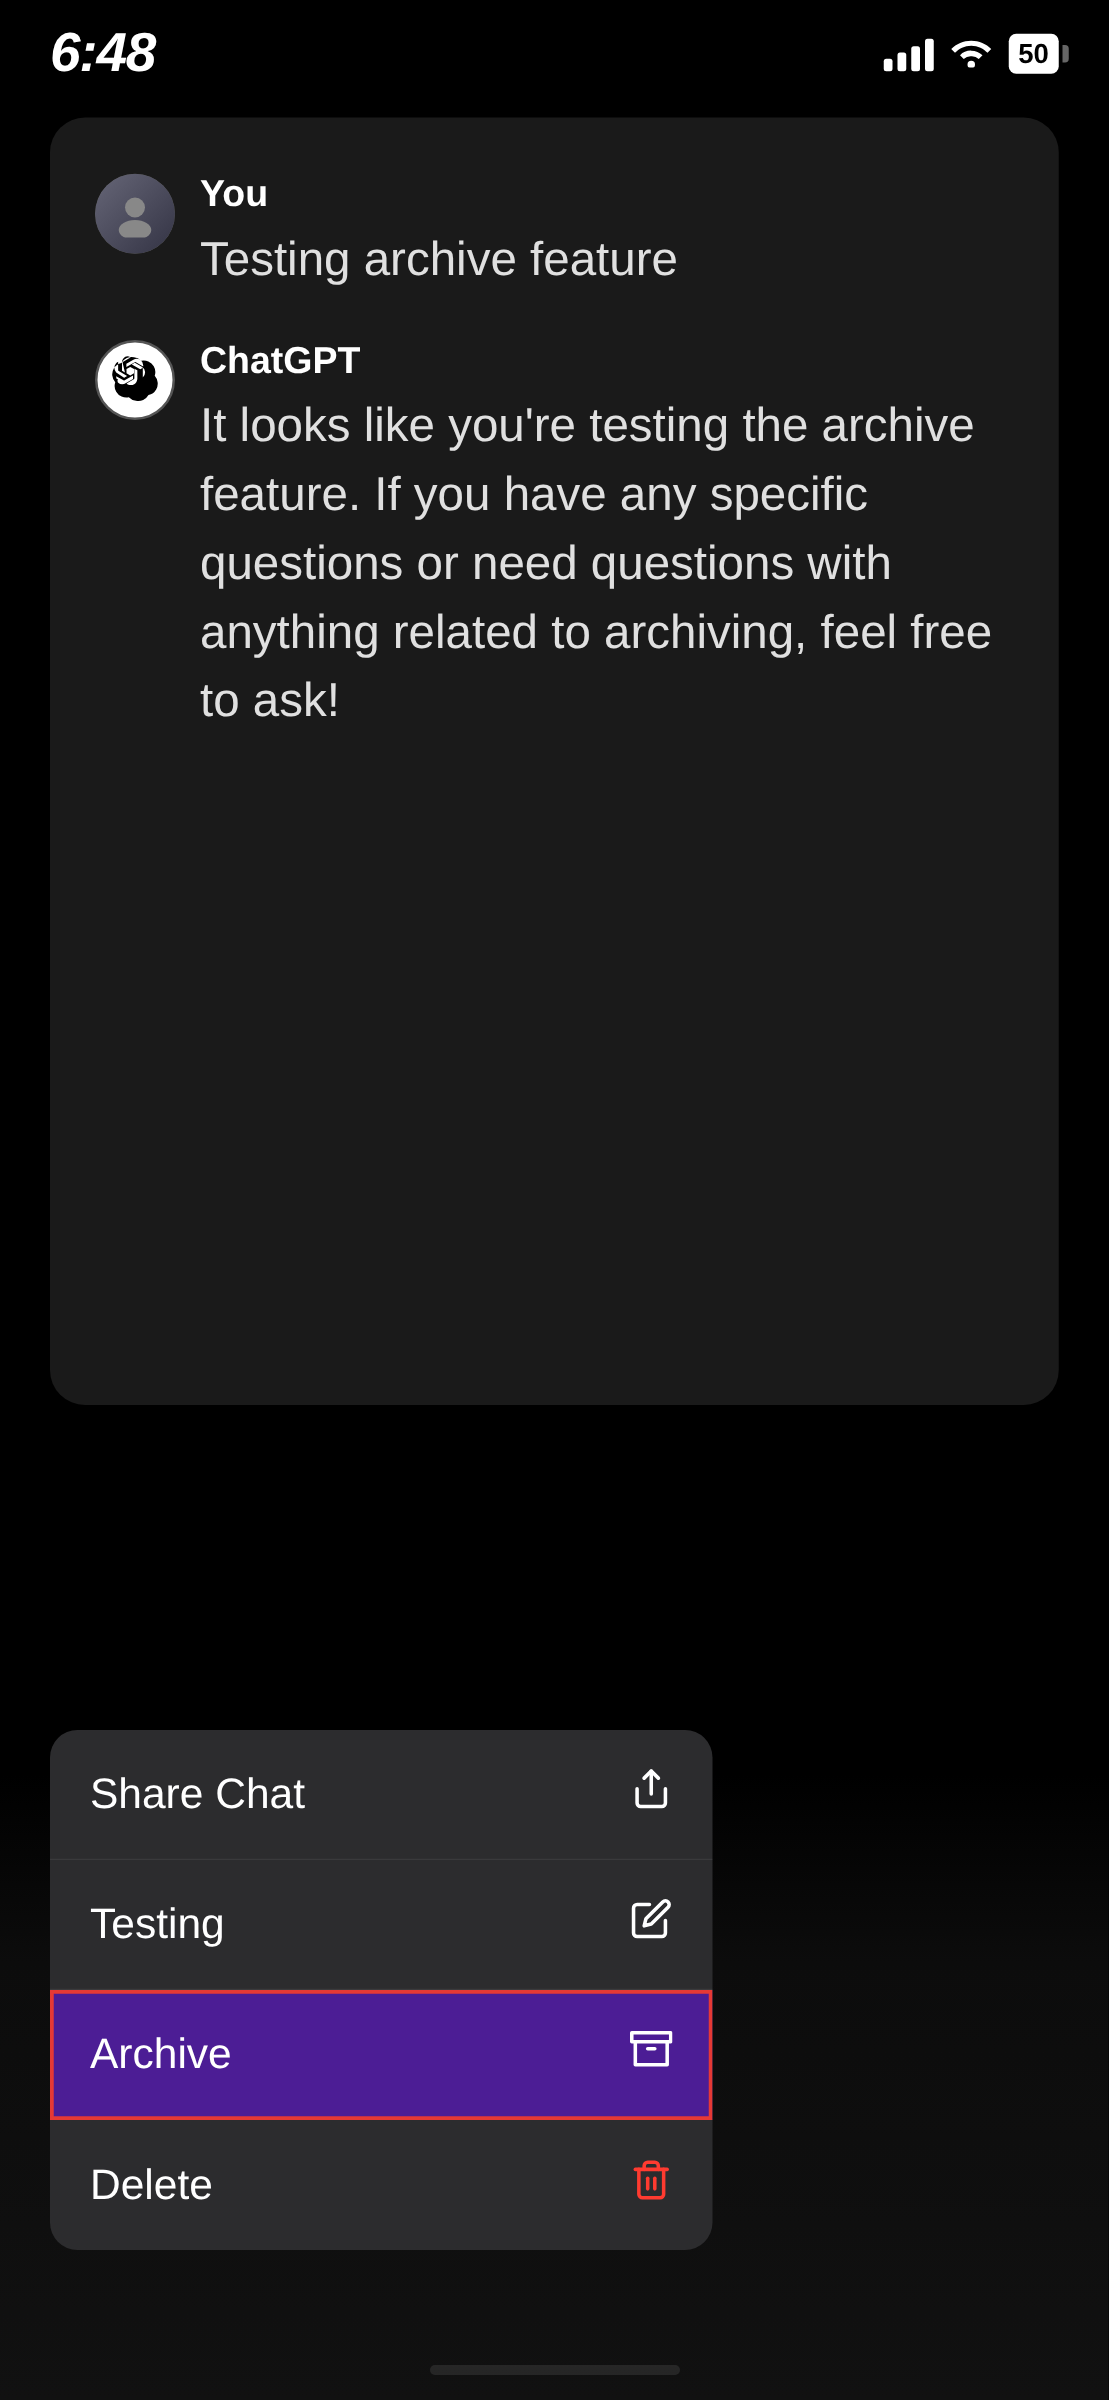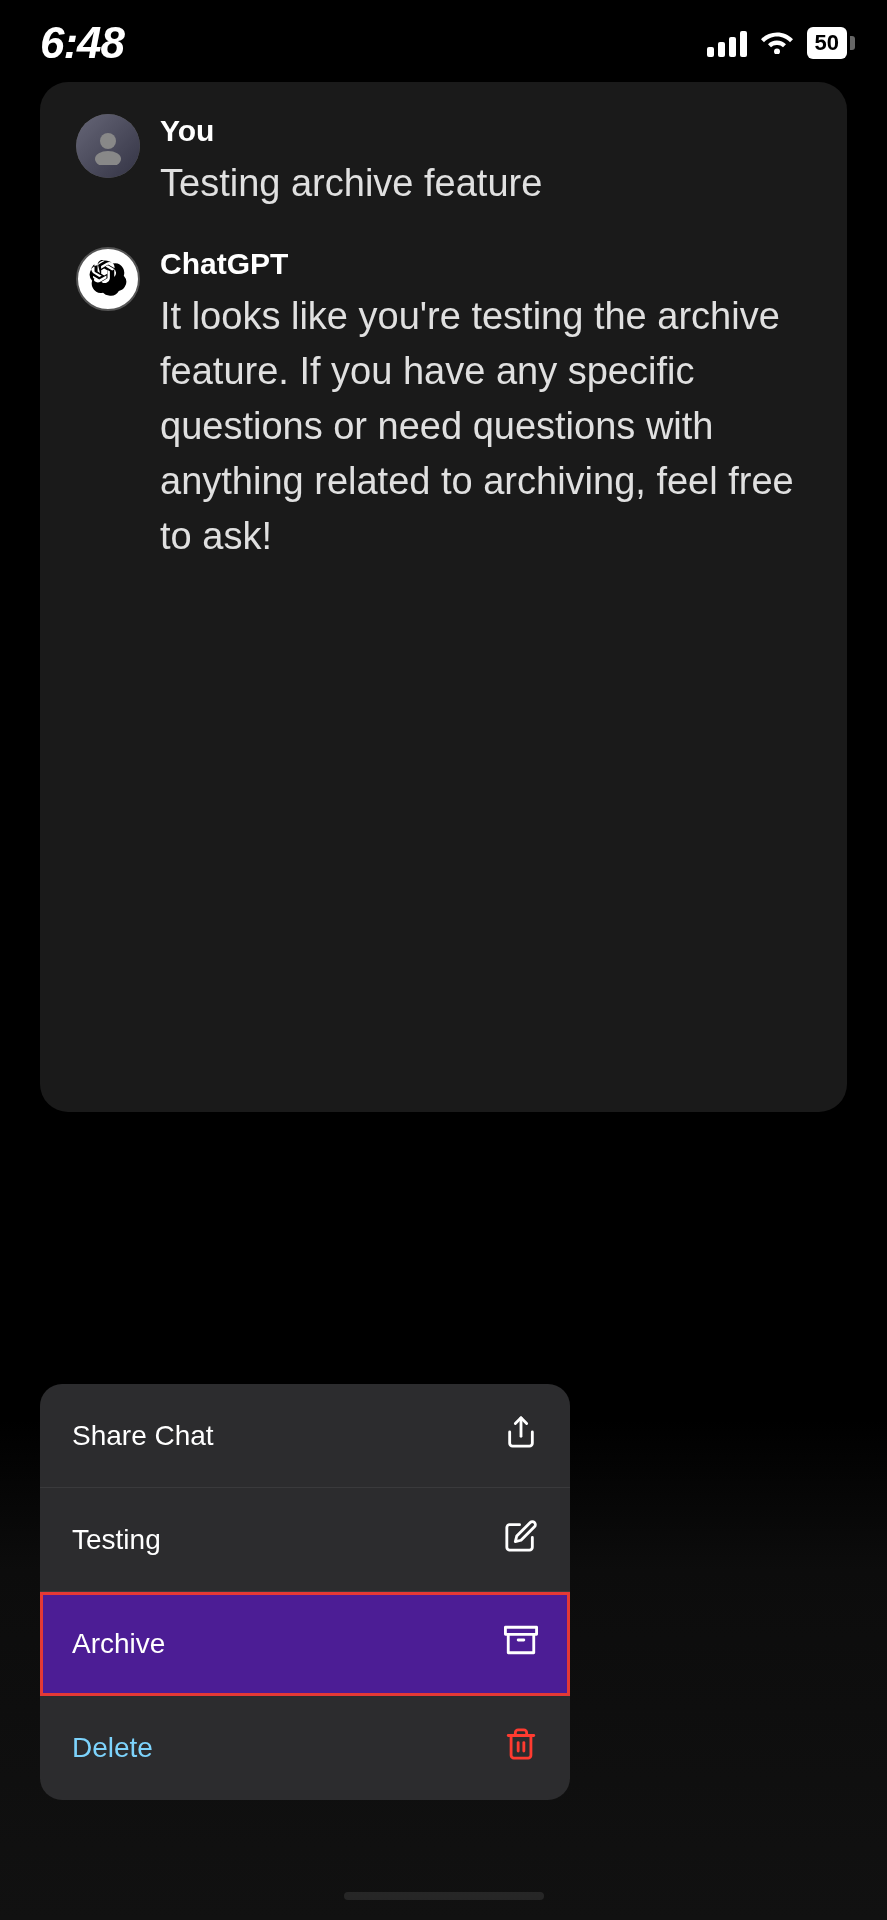--- a/index.html
+++ b/index.html
@@ -77,24 +77,24 @@
       top: 50%;
       transform: translateY(-50%);
       width: 5px;
       height: 14px;
       background: #666;
       border-radius: 0 3px 3px 0;
     }
 
     
     .chat-card {
-      margin: 4px 40px 0 40px;
+      margin: 16px 40px 0 40px;
       background: #1a1a1a;
       border-radius: 28px;
-      padding: 32px 36px;
+      padding: 45px 36px;
       min-height: 1030px;
     }
 
     .message {
       display: flex;
       gap: 20px;
       margin-bottom: 36px;
     }
 
     .avatar {
@@ -180,21 +180,21 @@
       outline: 3px solid #e53935;
       outline-offset: -3px;
       background: #4c1d95;
     }
 
     .menu-item.delete-item .menu-label {
       color: #ff3b30;
     }
 
     .menu-label {
-      font-size: 28px;
+      font-size: 34px;
       font-weight: 400;
       color: #fff;
     }
 
     .menu-icon {
       font-size: 34px;
       color: #fff;
     }
 
     .menu-icon.delete-icon {
@@ -308,21 +308,21 @@
     <span class="menu-icon">
       <svg width="34" height="34" viewBox="0 0 24 24" fill="none" stroke="white" stroke-width="2" stroke-linecap="round" stroke-linejoin="round">
         <polyline points="21 8 21 21 3 21 3 8"></polyline>
         <rect x="1" y="3" width="22" height="5"></rect>
         <line x1="10" y1="12" x2="14" y2="12"></line>
       </svg>
     </span>
   </div>
 
   <div class="menu-item delete-item">
-    <span class="menu-label delete-label" style="color:#7dd3fc;">Delete</span>
+    <span class="menu-label delete-label" style="color:#ffffff;">Delete</span>
     <span class="menu-icon delete-icon">
       <svg width="34" height="34" viewBox="0 0 24 24" fill="none" stroke="#ff3b30" stroke-width="2" stroke-linecap="round" stroke-linejoin="round">
         <polyline points="3 6 5 6 21 6"></polyline>
         <path d="M19 6v14a2 2 0 0 1-2 2H7a2 2 0 0 1-2-2V6m3 0V4a2 2 0 0 1 2-2h4a2 2 0 0 1 2 2v2"></path>
         <line x1="10" y1="11" x2="10" y2="17"></line>
         <line x1="14" y1="11" x2="14" y2="17"></line>
       </svg>
     </span>
   </div>
 

